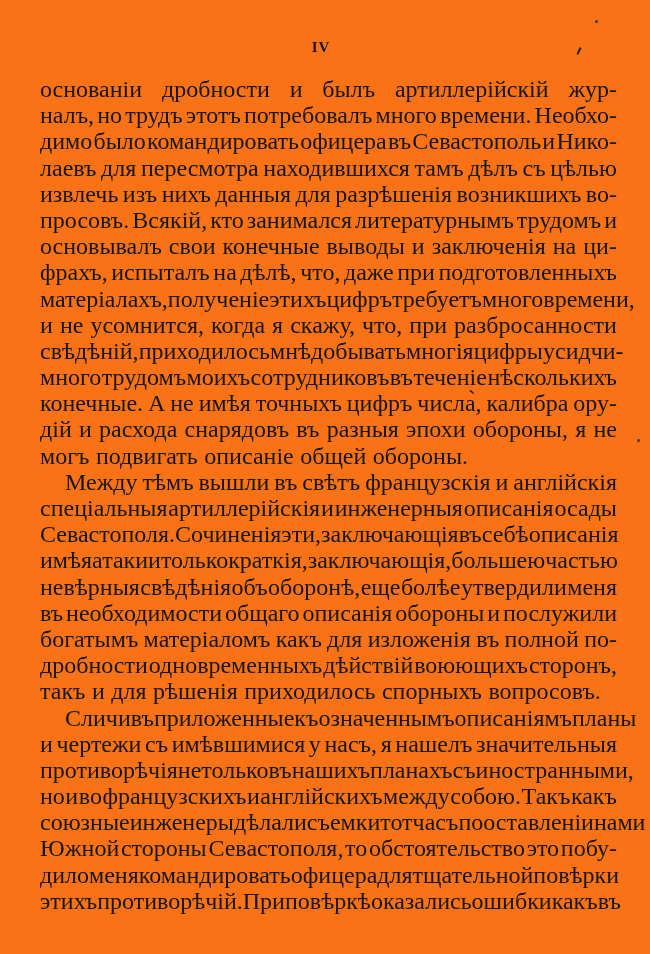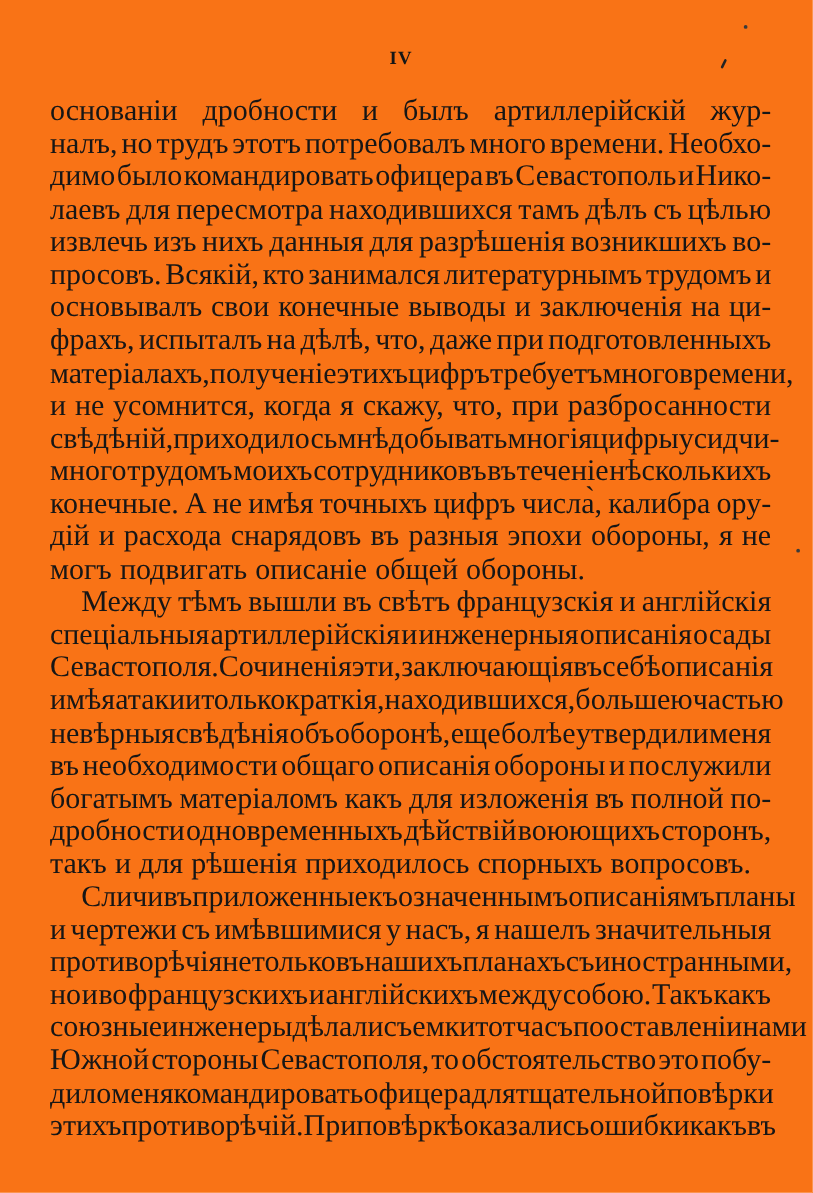--- a/index.html
+++ b/index.html
@@ -73,21 +73,21 @@
       <div class="line fill"><span>матеріалахъ,</span><span>полученіе</span><span>этихъ</span><span>цифръ</span><span>требуетъ</span><span>много</span><span>времени,</span></div>
       <div class="line fill"><span>и</span><span>не</span><span>усомнится,</span><span>когда</span><span>я</span><span>скажу,</span><span>что,</span><span>при</span><span>разбросанности</span></div>
       <div class="line fill"><span>свѣдѣній,</span><span>приходилось</span><span>мнѣ</span><span>добывать</span><span>многія</span><span>цифры</span><span>усидчи-</span></div>
       <div class="line fill"><span>много</span><span>трудомъ</span><span>моихъ</span><span>сотрудниковъ</span><span>въ</span><span>теченіе</span><span>нѣсколькихъ</span></div>
       <div class="line fill"><span>конечные.</span><span>А</span><span>не</span><span>имѣя</span><span>точныхъ</span><span>цифръ</span><span>числа̀,</span><span>калибра</span><span>ору-</span></div>
       <div class="line fill"><span>дій</span><span>и</span><span>расхода</span><span>снарядовъ</span><span>въ</span><span>разныя</span><span>эпохи</span><span>обороны,</span><span>я</span><span>не</span></div>
       <div class="line"><span>могъ</span><span>подвигать</span><span>описаніе</span><span>общей</span><span>обороны.</span></div>
       <div class="line fill indent"><span>Между</span><span>тѣмъ</span><span>вышли</span><span>въ</span><span>свѣтъ</span><span>французскія</span><span>и</span><span>англійскія</span></div>
       <div class="line fill"><span>спеціальныя</span><span>артиллерійскія</span><span>и</span><span>инженерныя</span><span>описанія</span><span>осады</span></div>
       <div class="line fill"><span>Севастополя.</span><span>Сочиненія</span><span>эти,</span><span>заключающія</span><span>въ</span><span>себѣ</span><span>описанія</span></div>
-      <div class="line fill"><span>имѣя</span><span>атаки</span><span>и</span><span>только</span><span>краткія,</span><span>находившихся,</span><span>большею</span><span>частью</span></div>
+      <div class="line fill"><span>имѣя</span><span>атаки</span><span>и</span><span>только</span><span>краткія,</span><span>заключающія,</span><span>большею</span><span>частью</span></div>
       <div class="line fill"><span>невѣрныя</span><span>свѣдѣнія</span><span>объ</span><span>оборонѣ,</span><span>еще</span><span>болѣе</span><span>утвердили</span><span>меня</span></div>
       <div class="line fill"><span>въ</span><span>необходимости</span><span>общаго</span><span>описанія</span><span>обороны</span><span>и</span><span>послужили</span></div>
       <div class="line fill"><span>богатымъ</span><span>матеріаломъ</span><span>какъ</span><span>для</span><span>изложенія</span><span>въ</span><span>полной</span><span>по-</span></div>
       <div class="line fill"><span>дробности</span><span>одновременныхъ</span><span>дѣйствій</span><span>воюющихъ</span><span>сторонъ,</span></div>
       <div class="line"><span>такъ</span><span>и</span><span>для</span><span>рѣшенія</span><span>приходилось</span><span>спорныхъ</span><span>вопросовъ.</span></div>
       <div class="line fill indent"><span>Сличивъ</span><span>приложенные</span><span>къ</span><span>означеннымъ</span><span>описаніямъ</span><span>планы</span></div>
       <div class="line fill"><span>и</span><span>чертежи</span><span>съ</span><span>имѣвшимися</span><span>у</span><span>насъ,</span><span>я</span><span>нашелъ</span><span>значительныя</span></div>
       <div class="line fill"><span>противорѣчія</span><span>не</span><span>только</span><span>въ</span><span>нашихъ</span><span>планахъ</span><span>съ</span><span>иностранными,</span></div>
       <div class="line fill"><span>но</span><span>и</span><span>во</span><span>французскихъ</span><span>и</span><span>англійскихъ</span><span>между</span><span>собою.</span><span>Такъ</span><span>какъ</span></div>
       <div class="line fill"><span>союзные</span><span>инженеры</span><span>дѣлали</span><span>съемки</span><span>тотчасъ</span><span>по</span><span>оставленіи</span><span>нами</span></div>

